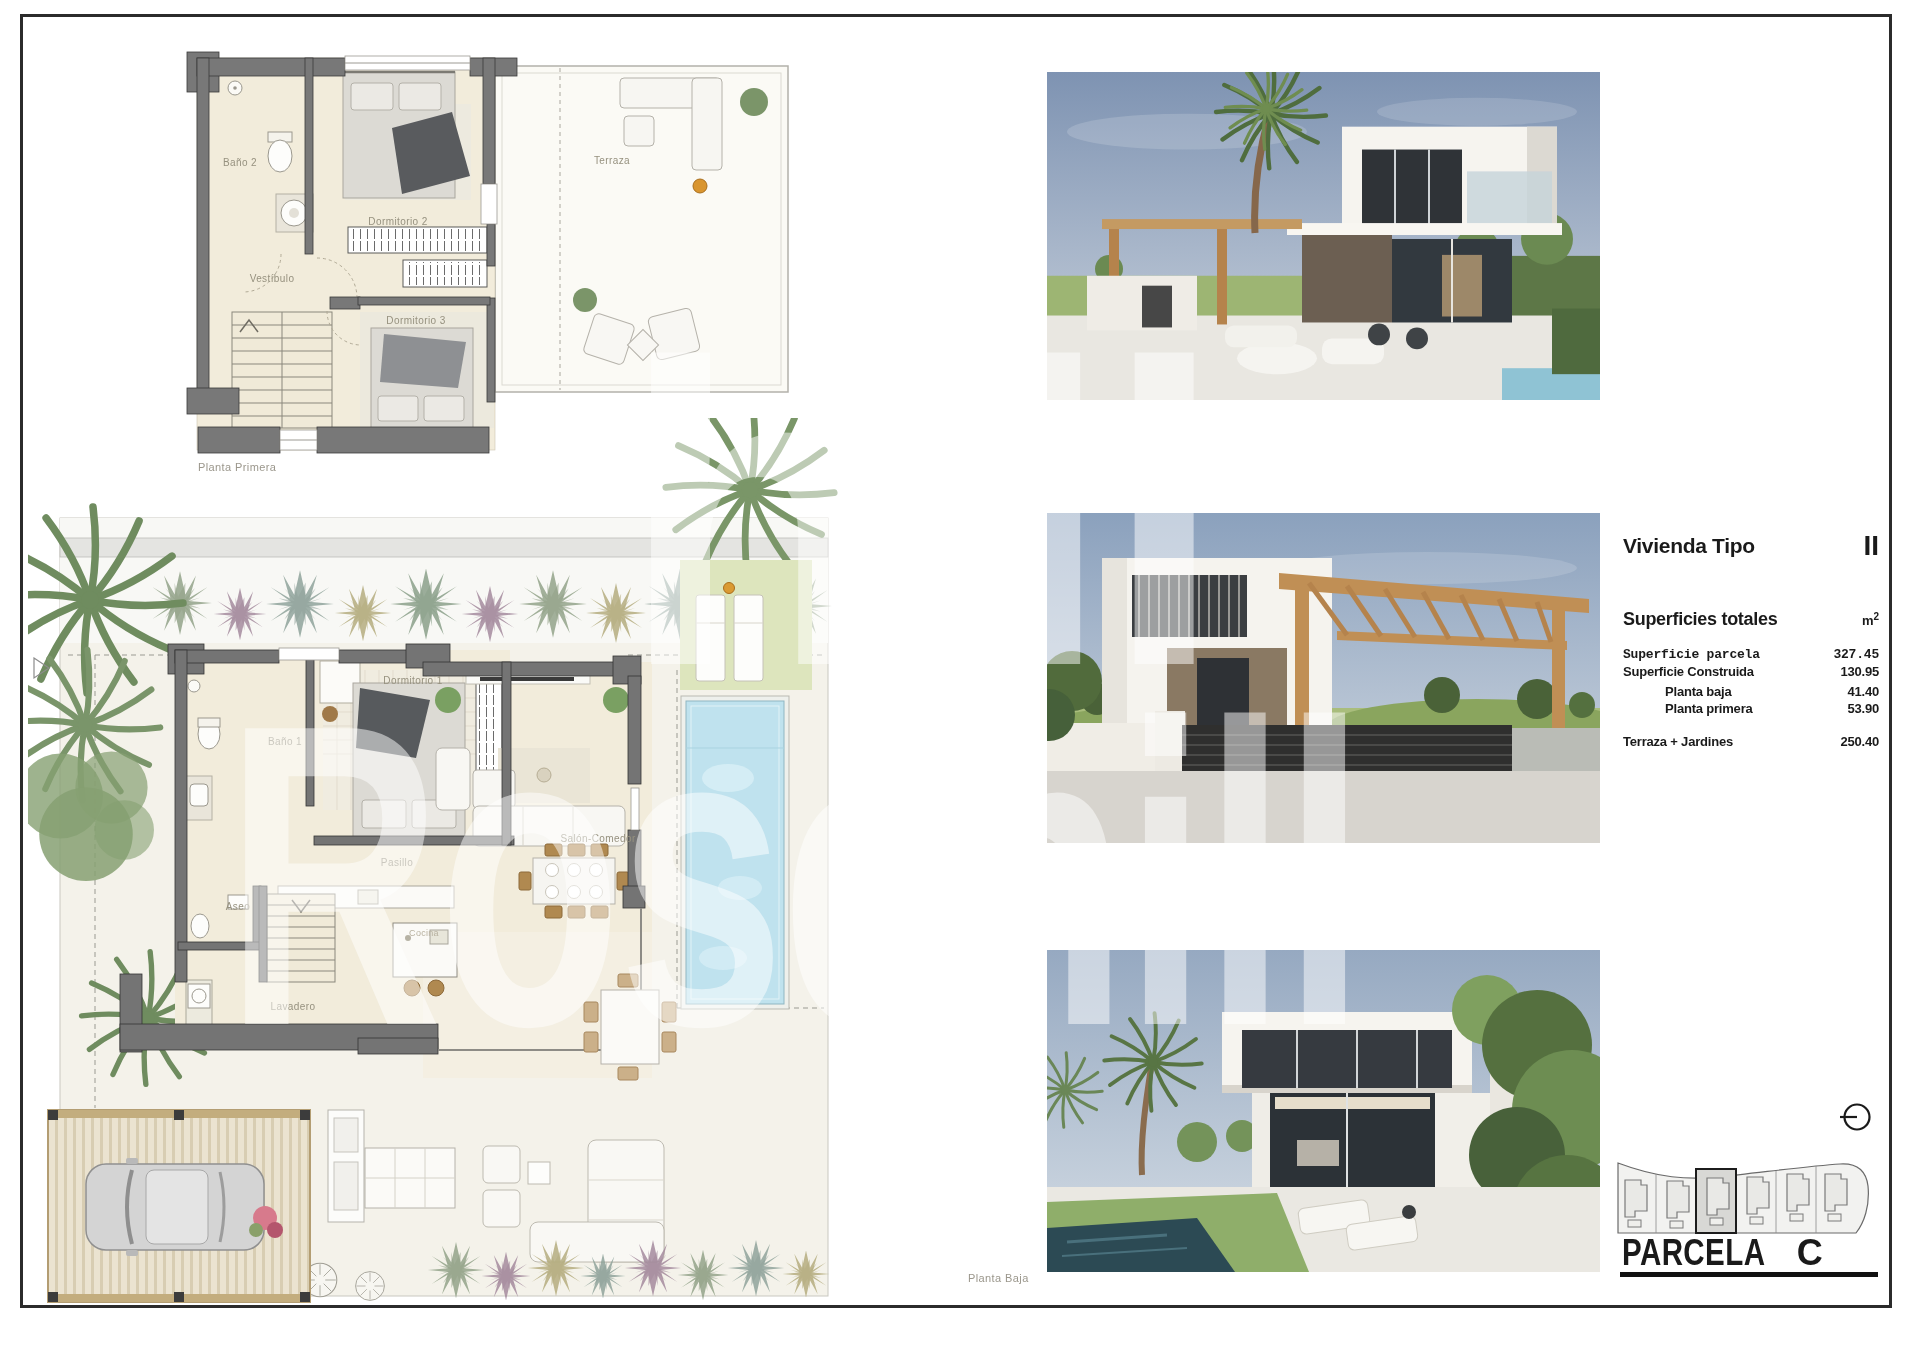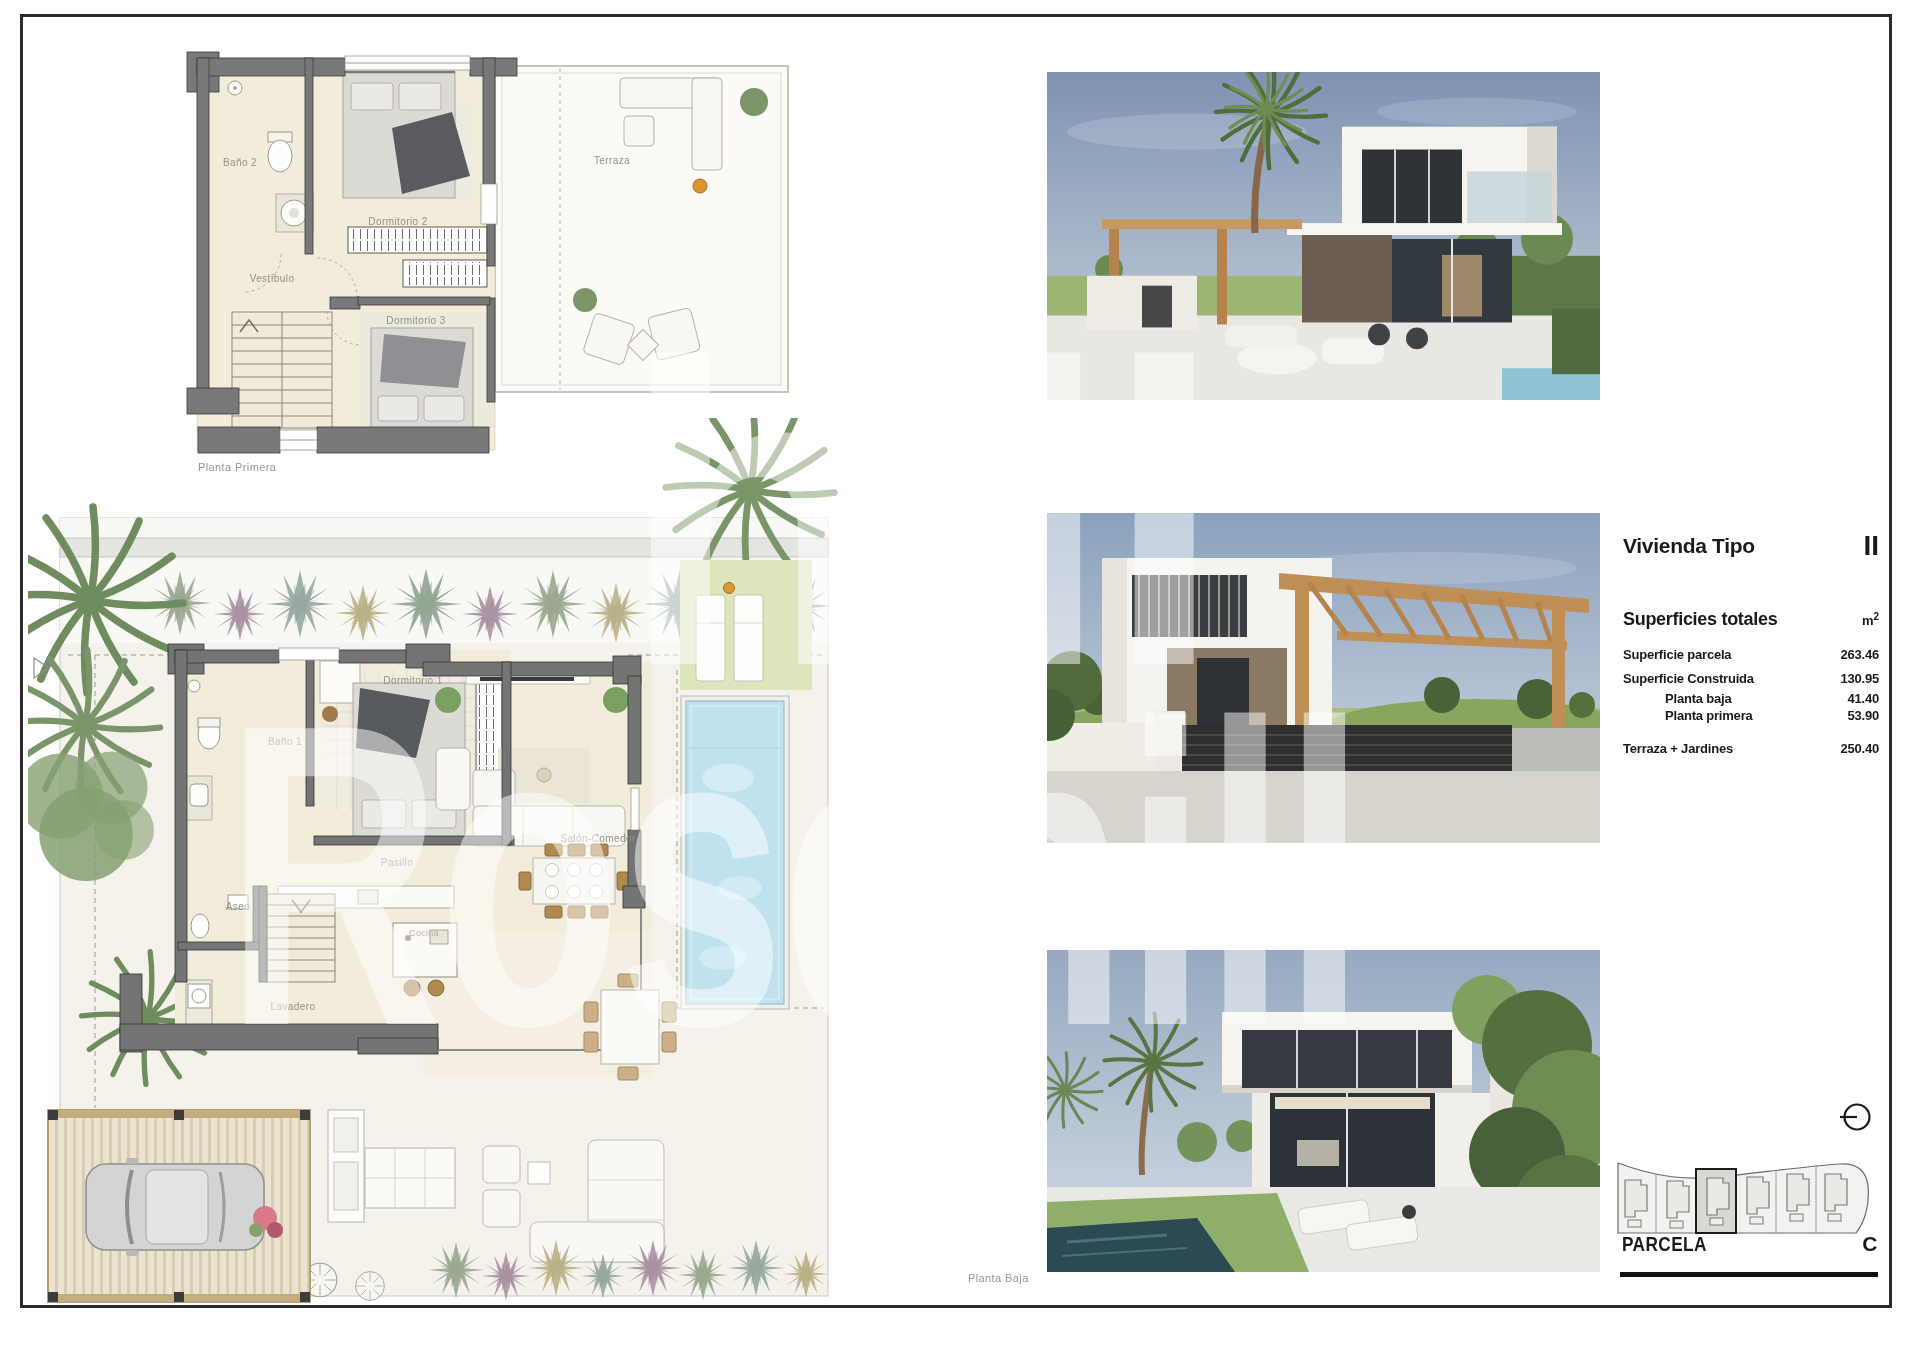--- a/index.html
+++ b/index.html
@@ -17,27 +17,27 @@
   .row{display:flex;justify-content:space-between;align-items:center;}
   .info-title{font-size:21px;font-weight:700;letter-spacing:-.3px;}
   .info-roman{font-size:28px;font-weight:700;}
   .features{margin-top:9px;font-size:13px;font-weight:700;line-height:17px;letter-spacing:-.2px;}
   .areas-head{margin-top:47px;}
   .areas-title{font-size:18px;font-weight:700;letter-spacing:-.3px;}
   .unit{font-size:13px;font-weight:700;}
   .unit sup{font-size:10px;}
   .tbl{margin-top:16px;font-size:13px;font-weight:700;letter-spacing:-.2px;}
   .tbl .row{line-height:17px;}
-  .r0{margin-bottom:7px;}
+  .r0{font-family:Liberation Mono, monospace;}
   .r1{margin-bottom:3px;}
   .indent{padding-left:42px;}
   .r4{margin-top:16px;}
   
   .parcela-row{position:absolute;left:1622px;top:1232px;width:256px;display:flex;
-               justify-content:space-between;font-size:21px;font-weight:700;letter-spacing:.5px;}
+               font-size:36px;font-weight:700;letter-spacing:.5px;}
   .parcela-word{display:inline-block;transform:scaleX(.82);transform-origin:left center;}
   .parcela-underline{position:absolute;left:1620px;top:1272px;width:258px;height:5px;background:#111;}
   
   .wm{position:absolute;font-weight:700;color:rgba(255,255,255,.5);pointer-events:none;
       font-size:430px;line-height:1;white-space:nowrap;letter-spacing:-6px;}
   .wm1{left:225px;top:660px;transform:scaleX(.7);transform-origin:left top;}
   .wm2{left:621px;top:300px;}
 </style>
 </head>
 <body>
@@ -654,21 +654,21 @@
       <span class="info-title">Vivienda Tipo</span>
       <span class="info-roman">II</span>
     </div>
     <div class="row areas-head">
       <span class="areas-title">Superficies totales</span>
       <span class="unit"><span>m</span><sup>2</sup></span>
     </div>
     <div class="tbl">
       <div class="row r0">
         <span>Superficie parcela</span>
-        <span>263.46</span>
+        <span>327.45</span>
       </div>
       <div class="row r1">
         <span>Superficie Construida</span>
         <span>130.95</span>
       </div>
       <div class="row">
         <span class="indent">Planta baja</span>
         <span>41.40</span>
       </div>
       <div class="row">

